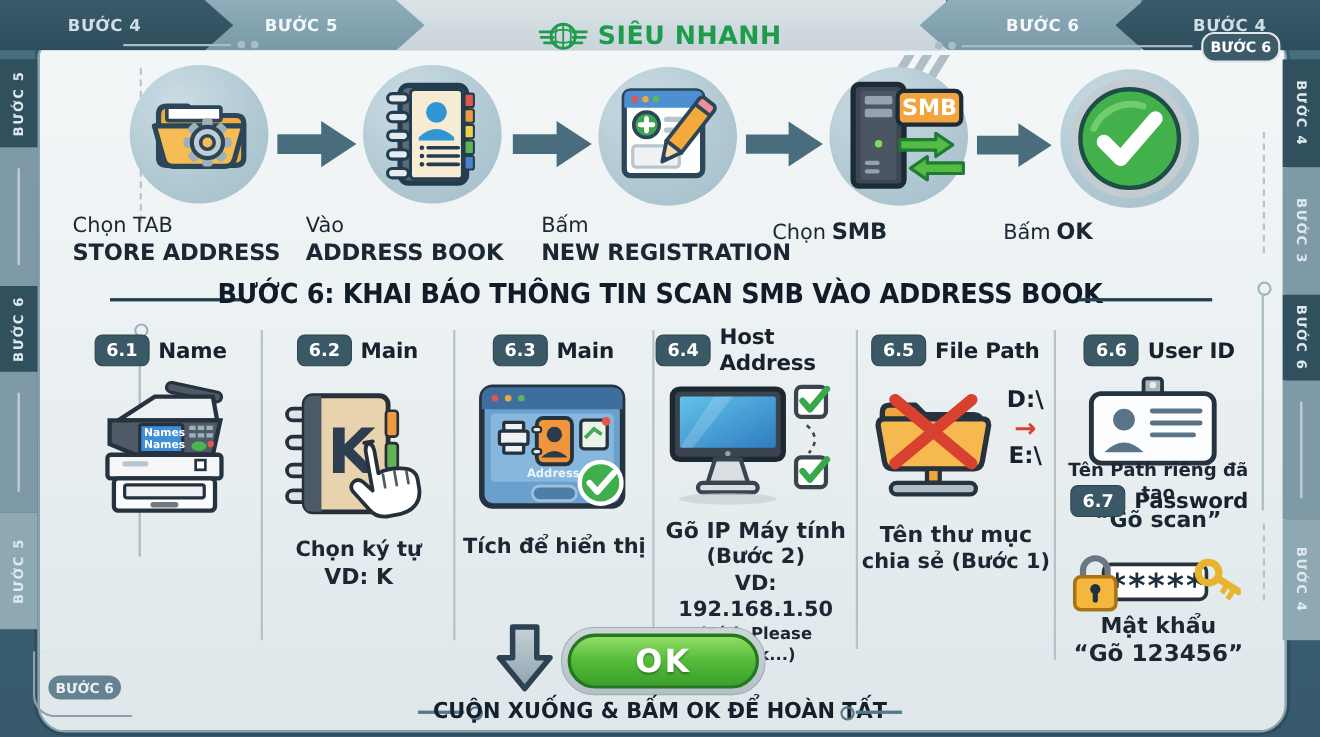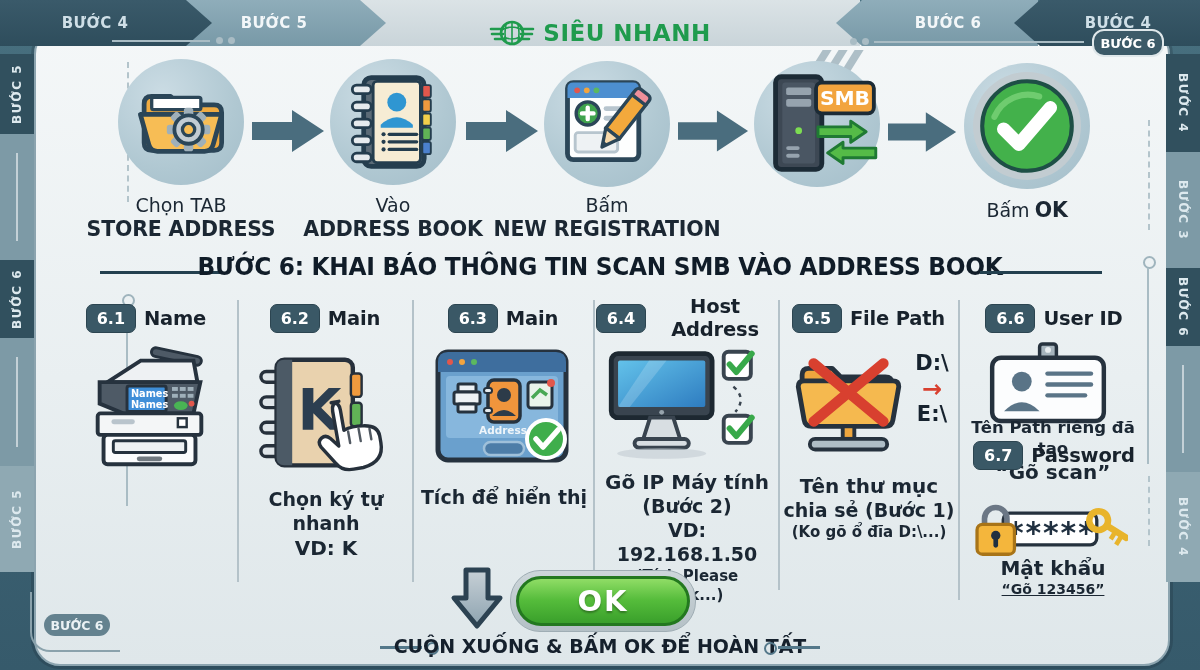--- a/index.html
+++ b/index.html
@@ -36,21 +36,21 @@
   .pill{background:#3c5a68;color:#fff;border-radius:12px;display:flex;align-items:center;justify-content:center;
     font-size:13px;font-weight:700;border:2px solid #dfe7ea;}
   .slash{width:9px;height:34px;background:#aebfc7;transform:skewX(-32deg);display:inline-block;margin-right:7px;}
   .dashv{border-left:2px dashed #b3c4cb;}
   .solv{width:2px;background:#a9bcc4;}
   .ring{width:9px;height:9px;border-radius:50%;border:2.5px solid #54788a;}
   
   .circ{width:126px;height:126px;border-radius:50%;
     background:radial-gradient(circle at 35% 28%,#cbdce4 0%,#b0c8d2 60%,#a3bdc9 100%);
     display:flex;align-items:center;justify-content:center;}
-  .flowcap{width:230px;text-align:center;color:#1b2733;line-height:1.22;}
+  .flowcap{width:230px;color:#1b2733;line-height:1.22;}
   .flowcap .l1{font-size:19px;font-weight:500;}
   .flowcap .l2{font-size:20.5px;font-weight:800;letter-spacing:-.2px;}
   .flowcap.inline .l1,.flowcap.inline .l2{display:inline;}
   
   .title{left:0;top:252px;width:1200px;text-align:center;font-size:25px;font-weight:800;
     color:#101c28;transform:scaleX(.93);letter-spacing:-.3px;}
   .trule{height:3px;background:#23404f;top:271px;}
   
   .divider{width:2px;background:#b4c2c9;top:300px;}
   .hdr{top:303px;height:30px;display:flex;align-items:center;justify-content:center;gap:8px;}
@@ -278,20 +278,24 @@
     <div class="l2">STORE ADDRESS</div>
   </div>
   <div class="abs flowcap" style="left:278px;top:194px;">
     <div class="l1">Vào</div>
     <div class="l2">ADDRESS BOOK</div>
   </div>
   <div class="abs flowcap" style="left:492px;top:194px;">
     <div class="l1">Bấm</div>
     <div class="l2">NEW REGISTRATION</div>
   </div>
+  <div class="abs flowcap inline" style="left:702px;top:198px;">
+    <span class="l1">Chọn</span>
+    <span class="l2">SMB</span>
+  </div>
   <div class="abs flowcap inline" style="left:912px;top:198px;">
     <span class="l1">Bấm</span>
     <span class="l2">OK</span>
   </div>
 
   <div class="abs trule" style="left:100px;width:122px;"></div>
   <div class="abs title">BƯỚC 6: KHAI BÁO THÔNG TIN SCAN SMB VÀO ADDRESS BOOK</div>
   <div class="abs trule" style="left:980px;width:122px;"></div>
 
   <div class="abs divider" style="left:237px;height:282px;"></div>
@@ -305,21 +309,21 @@
     <span class="hlab">Name</span>
     </div>
   <div class="abs hdr" style="left:240px;width:170px;">
     <span class="badge">6.2</span>
     <span class="hlab">Main</span>
     </div>
   <div class="abs hdr" style="left:415px;width:176px;">
     <span class="badge">6.3</span>
     <span class="hlab">Main</span>
     </div>
-  <div class="abs hdr" style="left:596px;width:180px;text-align:center;">
+  <div class="abs hdr" style="left:596px;width:180px;">
     <span class="badge">6.4</span>
     <span class="hlab">Host Address</span>
     </div>
   <div class="abs hdr" style="left:781px;width:175px;">
     <span class="badge">6.5</span>
     <span class="hlab">File Path</span>
     </div>
   <div class="abs hdr" style="left:961px;width:186px;">
     <span class="badge">6.6</span>
     <span class="hlab">User ID</span>
@@ -442,36 +446,34 @@
     <path d="M18 70 q18 -18 36 0 z" fill="#5a7487"></path>
     <g stroke="#5a7487" stroke-width="4.5" stroke-linecap="round">
       <line x1="62" y1="32" x2="106" y2="32"></line>
         <line x1="62" y1="43" x2="106" y2="43"></line>
         <line x1="62" y1="54" x2="100" y2="54"></line>
     </g>
   </svg>
 
   <div class="abs cap" style="left:244px;width:164px;top:488px;">
     <div class="w6">Chọn ký tự</div>
-    <div class="w6">nhanh</div>
     <div class="b">VD: K</div>
   </div>
   <div class="abs cap" style="left:418px;width:172px;top:486px;">
     <div class="w7">Tích để hiển thị</div>
   </div>
   <div class="abs cap" style="left:598px;width:178px;top:470px;">
     <div class="b">Gõ IP Máy tính</div>
     <div class="w6">(Bước 2)</div>
     <div class="w6">VD: 192.168.1.50</div>
     <div class="sm">(Tích Please check...)</div>
   </div>
   <div class="abs cap" style="left:783px;width:172px;top:474px;">
     <div class="b">Tên thư mục</div>
     <div class="w7">chia sẻ (Bước 1)</div>
-    <div class="sm">(Ko gõ ổ đĩa D:\...)</div>
   </div>
 
   <div class="abs cap" style="left:962px;width:182px;top:418px;">
     <div style="font-size:16.5px;font-weight:600;">Tên Path riêng đã tạo</div>
     <div class="b">“Gõ scan”</div>
   </div>
   <div class="abs hdr" style="left:961px;width:186px;top:440px;">
     <span class="badge">6.7</span>
     <span class="hlab">Password</span>
   </div>
@@ -484,21 +486,21 @@
       <rect x="19.5" y="40" width="5" height="11" rx="2.5" fill="#203040"></rect>
     <g transform="translate(132,22) rotate(32)">
       <circle cx="0" cy="0" r="10" fill="none" stroke="#e8b42c" stroke-width="7"></circle>
       <rect x="8" y="-3.5" width="30" height="7" rx="3" fill="#e8b42c"></rect>
       <rect x="27" y="2" width="5" height="10" fill="#e8b42c"></rect>
         <rect x="19" y="2" width="5" height="8" fill="#e8b42c"></rect>
     </g>
   </svg>
   <div class="abs cap" style="left:962px;width:182px;top:556px;">
     <div class="b">Mật khẩu</div>
-    <div style="font-size:14px;font-weight:700;text-decoration:underline;">“Gõ 123456”</div>
+    <div style="font-size:21px;font-weight:700;">“Gõ 123456”</div>
   </div>
 
   <svg class="abs" style="left:450px;top:566px;" width="54" height="64" viewBox="0 0 54 64">
     <defs>
         <linearGradient id="gar" x1="0" y1="0" x2="0" y2="1">
       <stop offset="0" stop-color="#c7d0d6"></stop>
           <stop offset="1" stop-color="#8da3b0"></stop>
         </linearGradient>
       </defs>
     <path d="M16 4 h22 v28 h12 L27 60 L4 32 h12 z" fill="url(#gar)" stroke="#2c4252" stroke-width="5" stroke-linejoin="round"></path>

